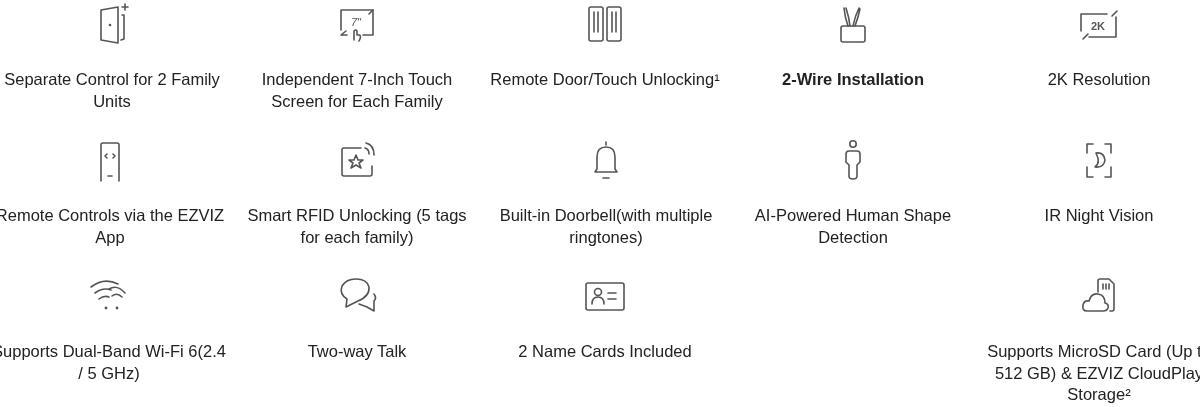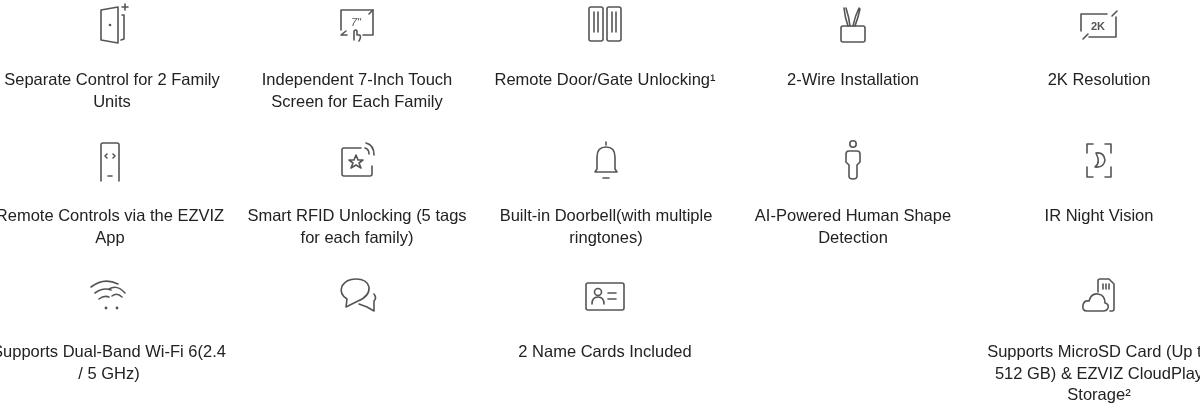--- a/index.html
+++ b/index.html
@@ -44,24 +44,24 @@
   </div>
 
   <div class="feature" style="left:485px; top:2px;">
     <span class="icon">
       <svg viewBox="0 0 50 46">
           <rect class="s" x="9" y="5" width="14" height="34" rx="2"></rect>
           <rect class="s" x="27" y="5" width="14" height="34" rx="2"></rect>
           <path class="s" d="M14 10 L14 30 M18 10 L18 30 M32 10 L32 30 M36 10 L36 30"></path>
         </svg>
     </span>
-    <div class="label">Remote Door/Gate Unlocking¹</div>
+    <div class="label">Remote Door/Touch Unlocking¹</div>
   </div>
 
-  <div class="feature" style="left:733px; top:2px;">
+  <div class="feature" style="left:733px; top:2px;font-weight:bold;">
     <span class="icon">
       <svg viewBox="0 0 50 46">
           <rect class="s" x="13" y="24" width="24" height="16" rx="2"></rect>
           <path class="s" d="M22 24 Q21 15 18 6 M25 24 Q27 14 31 6 M20 24 Q17 16 16 6 M27 24 Q30 16 32 7"></path>
         </svg>
     </span>
     <div class="label">2-Wire Installation</div>
   </div>
 
   <div class="feature" style="left:979px; top:2px;">
@@ -143,20 +143,21 @@
     <div class="label">Supports Dual-Band Wi-Fi 6(2.4 / 5 GHz)</div>
   </div>
 
   <div class="feature" style="left:237px; top:274px;">
     <span class="icon">
       <svg viewBox="0 0 50 46">
           <path class="s" d="M14 33 L15 25 Q7 20 10 12 Q14 5 24 5 Q35 5 37 13 Q38 22 26 27 Z"></path>
           <path class="s" d="M27 30 L35 33 L42 37 L42 27 Q45 24 42 20"></path>
         </svg>
     </span>
+    <div class="label">Two-way Talk</div>
   </div>
 
   <div class="feature" style="left:485px; top:274px;">
     <span class="icon">
       <svg viewBox="0 0 50 46">
           <rect class="s" x="6" y="9" width="38" height="27" rx="2"></rect>
           <circle class="s" cx="18" cy="18" r="3.5"></circle>
           <path class="s" d="M12 30 Q12 23 18 23 Q24 23 24 30"></path>
           <path class="s" d="M28 19 L36 19 M28 25 L36 25"></path>
         </svg>

